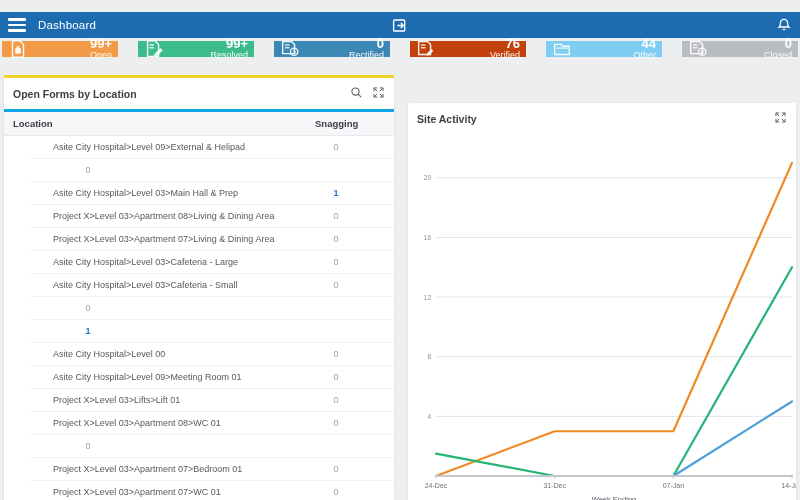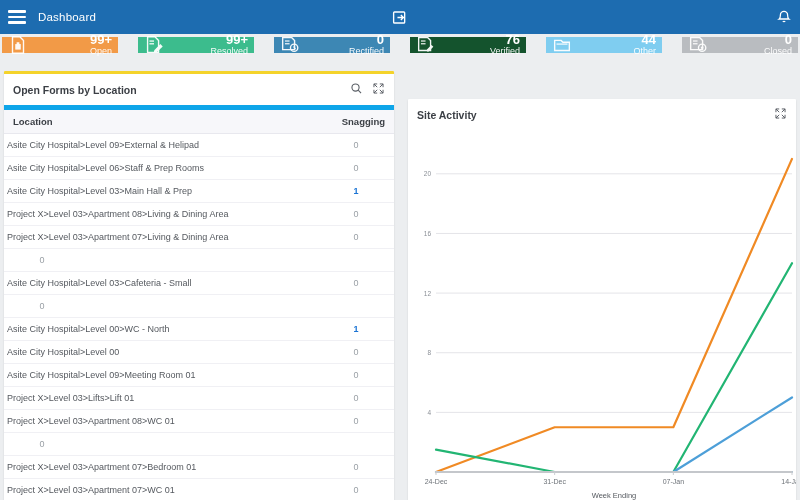--- a/index.html
+++ b/index.html
@@ -6,22 +6,22 @@
   html, body {
     width: 800px; height: 500px;
     font-family: "Liberation Sans", sans-serif;
     background: #eceef0;
     overflow: hidden;
   }
   #app { width: 800px; height: 500px; position: relative; background: #eceef0; }
 
   
   .topbar {
-    height: 34px; background: #1d6cb0; display: flex; align-items: center;
-    padding: 0 8px; position: relative;
+    height: 26px; background: #1d6cb0; display: flex; align-items: center;
+    padding: 0 8px; position: relative; margin-top: 12px;
   }
   .hamburger { width: 18px; display: flex; flex-direction: column; gap: 3px; cursor: pointer; }
   .hamburger span { display: block; height: 2.5px; background: #fff; border-radius: 1px; }
   .topbar-title { color: #fff; font-size: 11.5px; margin-left: 12px; letter-spacing: .2px; }
   .topbar-center { position: absolute; left: 50%; transform: translateX(-50%); display:flex; align-items:center;}
   .topbar-right { margin-left: auto; display: flex; align-items: center; }
   .icon-white { fill: none; stroke: #fff; stroke-width: 1.6; }
 
   
   .cards { display: flex; gap: 20px; padding: 3px 2px 18px 2px; background: #eceef0; height: 37px; }
@@ -40,27 +40,27 @@
            box-shadow: 0 1px 2px rgba(0,0,0,.12); display:flex; flex-direction:column; }
   .panel-accent { height: 3px; width: 100%; }
   .panel-head { display: flex; align-items: center; padding: 7px 9px 6px 9px; }
   .panel-title { font-size: 10.5px; font-weight: bold; color: #3b3f45; }
   .panel-actions { margin-left: auto; display: flex; align-items: center; gap: 9px; }
 
   .left-panel { width: 390px; }
   .right-panel { flex: 1; margin-top: 28px; }
 
   
-  .tbl-head { display: flex; background: #f7f7fa; border-top: 5px solid #0ea5e9;
+  .tbl-head { display: flex; background: #f7f7fa; border-top: 3px solid #0ea5e9;
               border-bottom: 1px solid #e8e8ee; padding: 6px 9px; }
   .tbl-head .th { font-size: 9.5px; font-weight: bold; color: #3b3f45; }
   .th-loc { flex: 1; }
-  .th-snag { width: 70px; text-align: right; }
+  .th-snag { width: 70px; text-align: left; }
   .tbl-body { flex: 1; overflow: hidden; }
-  .trow { display: flex; align-items: flex-start; padding: 6px 3px; border-bottom: 1px solid #f0f0f4; }
+  .trow { display: flex; align-items: flex-start; padding: 6px 23px; border-bottom: 1px solid #f0f0f4; margin-left: 26px; }
   .td-loc { flex: 1; font-size: 9px; color: #55595f; white-space: nowrap; overflow: hidden; }
   .td-snag { width: 70px; text-align: center; font-size: 9px; color: #9aa0a6; }
   .td-snag.hot { color: #1b74d4; font-weight: bold; }
 
   
   .chart-wrap { flex: 1; position: relative; }
   .chart-svg { display: block; }
   .legend { display: flex; justify-content: center; gap: 7px; padding-bottom: 2px; }
   .lg-item { display: flex; align-items: center; gap: 2.5px; }
   .lg-sw { width: 6px; height: 6px; display: block; }
@@ -122,21 +122,21 @@
         <rect x="6.5" y="7" width="5" height="1.3" fill="#fff"></rect>
         <rect x="6.5" y="10" width="5" height="1.3" fill="#fff"></rect>
         <circle cx="16.5" cy="15" r="4" fill="none" stroke="#fff" stroke-width="1.5"></circle>
         <path d="M16.5 12.8V15l1.6 1" stroke="#fff" stroke-width="1.3" fill="none"></path>
       </svg>
       <div class="c-txt">
         <span class="c-num">0</span>
         <span class="c-lab">Rectified</span>
       </div>
     </div>
-    <div class="card" style="background: #14532d;">
+    <div class="card" style="background: #c2410c;">
       <svg class="c-icon" viewBox="0 0 24 24">
         <path d="M4 4h10l3 3v11H4z" fill="none" stroke="#fff" stroke-width="1.5"></path>
         <rect x="6.5" y="7" width="5" height="1.3" fill="#fff"></rect>
         <rect x="6.5" y="10" width="5" height="1.3" fill="#fff"></rect>
         <path d="M13 17l5-5 2 2-5 5h-2z" fill="#fff"></path>
       </svg>
       <div class="c-txt">
         <span class="c-num">76</span>
         <span class="c-lab">Verified</span>
       </div>
@@ -190,47 +190,46 @@
       <div class="tbl-head">
         <div class="th th-loc">Location</div>
         <div class="th th-snag">Snagging</div>
       </div>
       <div class="tbl-body" id="table-body">
           <div class="trow">
             <div class="td-loc">Asite City Hospital&gt;Level 09&gt;External &amp; Helipad</div>
             <div class="td-snag">0</div>
           </div>
           <div class="trow">
-            <div class="td-loc">Asite City Hospital&gt;Level 06&gt;Staff &amp; Prep Rooms</div>
             <div class="td-snag">0</div>
           </div>
           <div class="trow">
             <div class="td-loc">Asite City Hospital&gt;Level 03&gt;Main Hall &amp; Prep</div>
             <div class="td-snag hot">1</div>
           </div>
           <div class="trow">
             <div class="td-loc">Project X&gt;Level 03&gt;Apartment 08&gt;Living &amp; Dining Area</div>
             <div class="td-snag">0</div>
           </div>
           <div class="trow">
             <div class="td-loc">Project X&gt;Level 03&gt;Apartment 07&gt;Living &amp; Dining Area</div>
             <div class="td-snag">0</div>
           </div>
           <div class="trow">
+            <div class="td-loc">Asite City Hospital&gt;Level 03&gt;Cafeteria - Large</div>
             <div class="td-snag">0</div>
           </div>
           <div class="trow">
             <div class="td-loc">Asite City Hospital&gt;Level 03&gt;Cafeteria - Small</div>
             <div class="td-snag">0</div>
           </div>
           <div class="trow">
             <div class="td-snag">0</div>
           </div>
           <div class="trow">
-            <div class="td-loc">Asite City Hospital&gt;Level 00&gt;WC - North</div>
             <div class="td-snag hot">1</div>
           </div>
           <div class="trow">
             <div class="td-loc">Asite City Hospital&gt;Level 00</div>
             <div class="td-snag">0</div>
           </div>
           <div class="trow">
             <div class="td-loc">Asite City Hospital&gt;Level 09&gt;Meeting Room 01</div>
             <div class="td-snag">0</div>
           </div>

